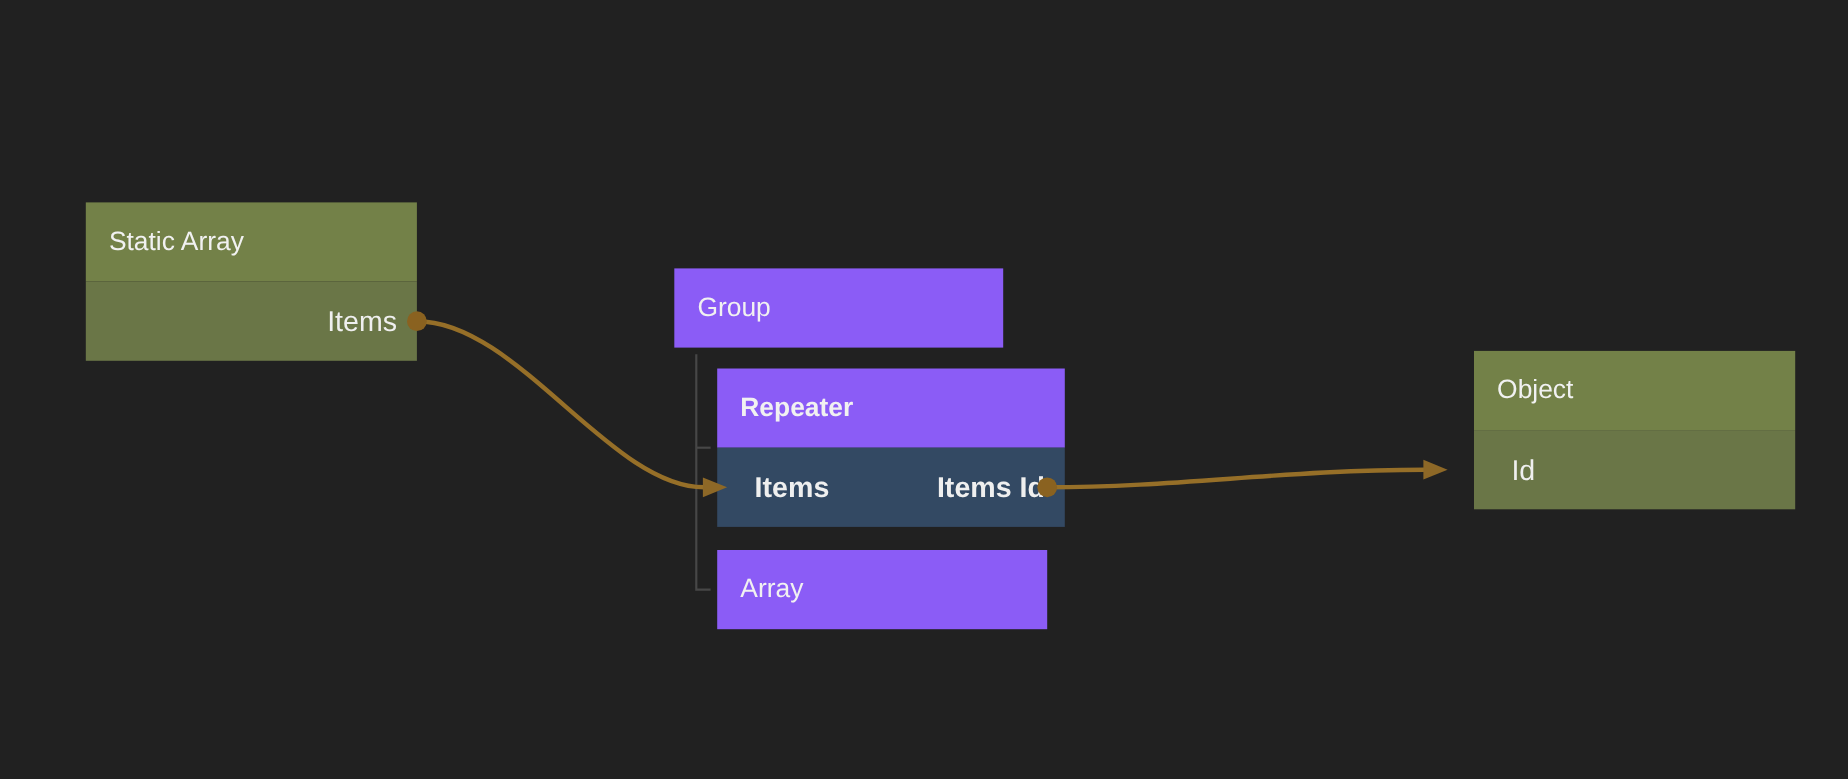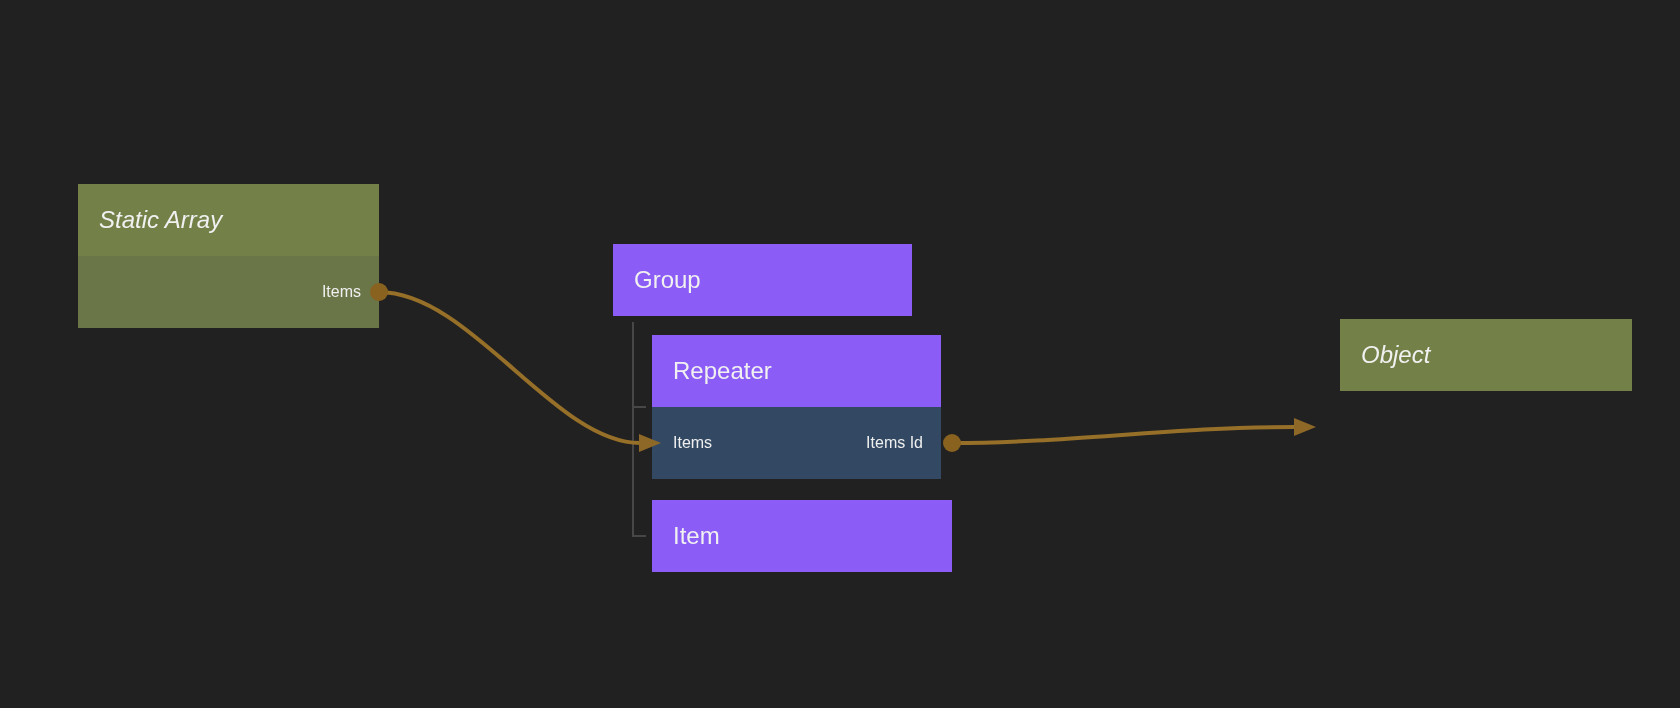--- a/index.html
+++ b/index.html
@@ -7,26 +7,26 @@
     position:relative;width:1680px;height:708px;background:#212121;
     font-family:"Liberation Sans",sans-serif;overflow:hidden;
   }
   .node{position:absolute;}
   .node .header{
     display:flex;align-items:center;height:72px;
     padding:0 18px 0 21px;font-size:24px;color:#f1f1f1;white-space:nowrap;
   }
   .node .row{
     display:flex;align-items:center;height:72px;
-    padding:0 18px 0 21px;font-size:16px;color:#efefef;white-space:nowrap;
+    padding:0 18px 0 34px;font-size:26px;color:#efefef;white-space:nowrap;
   }
   .row.space{justify-content:space-between;}
   .row.right{justify-content:flex-end;}
   .row.left{justify-content:flex-start;}
-  .green .header{background:#738148;font-style:italic;}
+  .green .header{background:#738148;}
   .green .row{background:#6a7647;}
   .blue .header{background:#8b5cf6;}
   .blue .row{background:#334963;}
   svg.overlay{position:absolute;left:0;top:0;pointer-events:none;}
 </style>
 </head>
 <body>
 
 <div class="canvas">
 
@@ -38,39 +38,42 @@
       <span>Items</span>
     </div>
   </div>
 
   <div class="node blue" style="left:613px;top:244px;width:299px;">
     <div class="header">
       <span>Group</span>
     </div>
   </div>
 
-  <div class="node blue" style="left:652px;top:335px;width:289px;">
+  <div class="node blue" style="left:652px;top:335px;width:316px;font-weight:bold;">
     <div class="header">
       <span>Repeater</span>
     </div>
     <div class="row space">
       <span>Items</span>
       <span>Items Id</span>
     </div>
   </div>
 
   <div class="node blue" style="left:652px;top:500px;width:300px;">
     <div class="header">
-      <span>Item</span>
+      <span>Array</span>
     </div>
   </div>
 
   <div class="node green" style="left:1340px;top:319px;width:292px;">
     <div class="header">
       <span>Object</span>
+    </div>
+    <div class="row left">
+      <span>Id</span>
     </div>
   </div>
 
   <svg class="overlay" width="1680" height="708" viewBox="0 0 1680 708">
 
     <path d="M633,322 L633,536 L646,536" fill="none" stroke="#474747" stroke-width="2"></path>
     <path d="M633,407 L646,407" fill="none" stroke="#474747" stroke-width="2"></path>
 
     <path d="M379,292 C470,292 555,443 640,443" fill="none" stroke="#966f28" stroke-width="4" stroke-linecap="round"></path>
     <polygon points="639,434 661,443 639,452" fill="#8d6827"></polygon>

